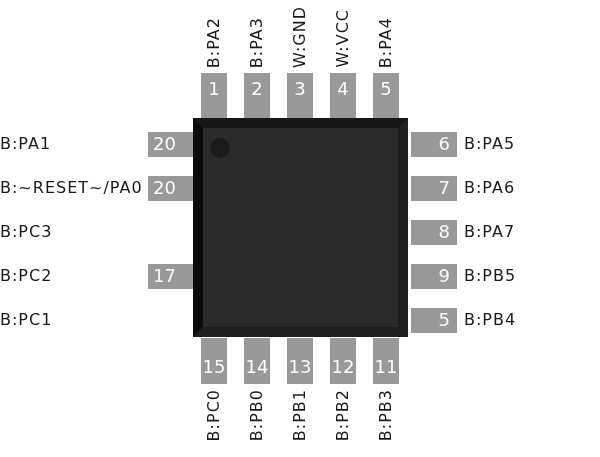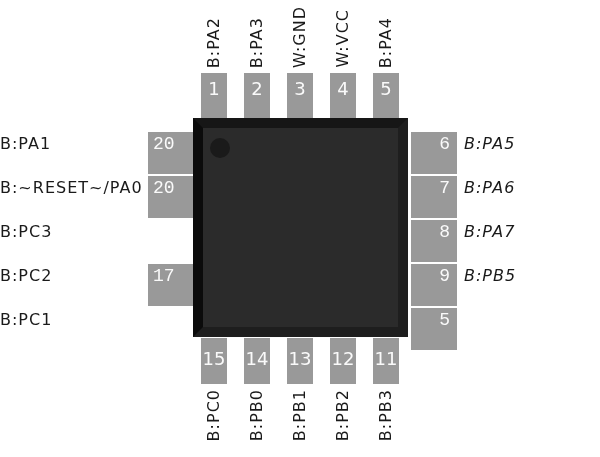--- a/index.html
+++ b/index.html
@@ -13,22 +13,22 @@
   
   .pinbox{
     position:absolute;
     background:#999999;
     color:#fafafa;
     font-size:18px;
     box-sizing:border-box;
   }
   .pinbox.vert{ width:26px;height:46px;text-align:center; }
   .pinbox.vert.top{ top:73px;padding-top:5px; }
-  .pinbox.vert.bot{ top:338px;padding-top:10px; }
-  .pinbox.side{ height:42px;line-height:24px;font-family:Liberation Mono, monospace; }
+  .pinbox.vert.bot{ top:338px;padding-top:18px; }
+  .pinbox.side{ height:25px;line-height:24px; }
   .pinbox.side.left{ left:148px;width:48px;text-align:left;padding-left:5px; }
   .pinbox.side.right{ left:411px;width:46px;text-align:right;padding-right:7px; }
   
   .vlabel{
     position:absolute;
     width:26px;
     line-height:26px;
     writing-mode:vertical-rl;
     transform:rotate(180deg);
     white-space:nowrap;
@@ -41,21 +41,21 @@
   
   .hlabel{
     position:absolute;
     height:24px;line-height:24px;
     font-size:16px;
     letter-spacing:1px;
     color:#1a1a1a;
     white-space:nowrap;
   }
   .hlabel.left{ left:0;width:143px;}
-  .hlabel.right{ left:464px;text-align:right;font-style:italic; }
+  .hlabel.right{ left:464px;text-align:right; }
   
   .chip{
     position:absolute;
     left:193px;top:118px;
     width:215px;height:219px;
     box-sizing:border-box;
     background:#2b2b2b;
     border:10px solid;
     border-color:#161616 #1e1e1e #1e1e1e #0b0b0b;
   }
@@ -97,20 +97,21 @@
   <div class="pinbox side right" style="top:132px">6</div>
   <div class="pinbox side right" style="top:176px">7</div>
   <div class="pinbox side right" style="top:220px">8</div>
   <div class="pinbox side right" style="top:264px">9</div>
   <div class="pinbox side right" style="top:308px">5</div>
 
   <div class="hlabel right" style="top:132px">B:PA5</div>
   <div class="hlabel right" style="top:176px">B:PA6</div>
   <div class="hlabel right" style="top:220px">B:PA7</div>
   <div class="hlabel right" style="top:264px">B:PB5</div>
+  <div class="hlabel right" style="top:308px">B:PB4</div>
 
   <div class="pinbox vert bot" style="left:201px">15</div>
   <div class="pinbox vert bot" style="left:244px">14</div>
   <div class="pinbox vert bot" style="left:287px">13</div>
   <div class="pinbox vert bot" style="left:330px">12</div>
   <div class="pinbox vert bot" style="left:373px">11</div>
 
   <div class="vlabel bot" style="left:201px">B:PC0</div>
   <div class="vlabel bot" style="left:244px">B:PB0</div>
   <div class="vlabel bot" style="left:287px">B:PB1</div>

